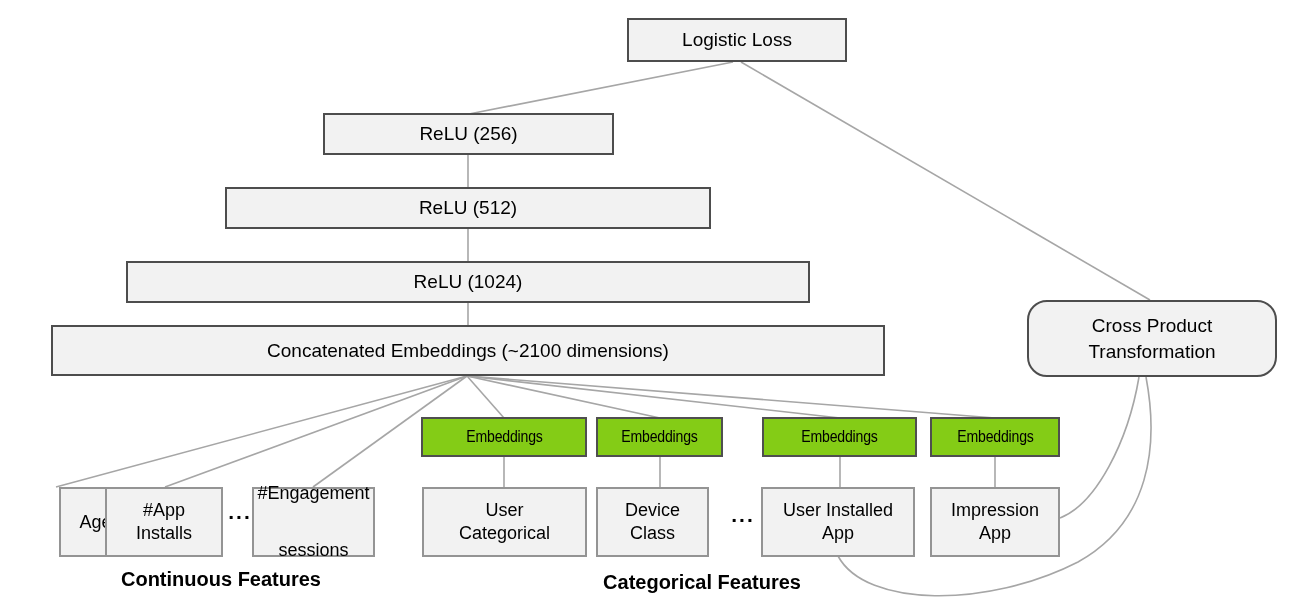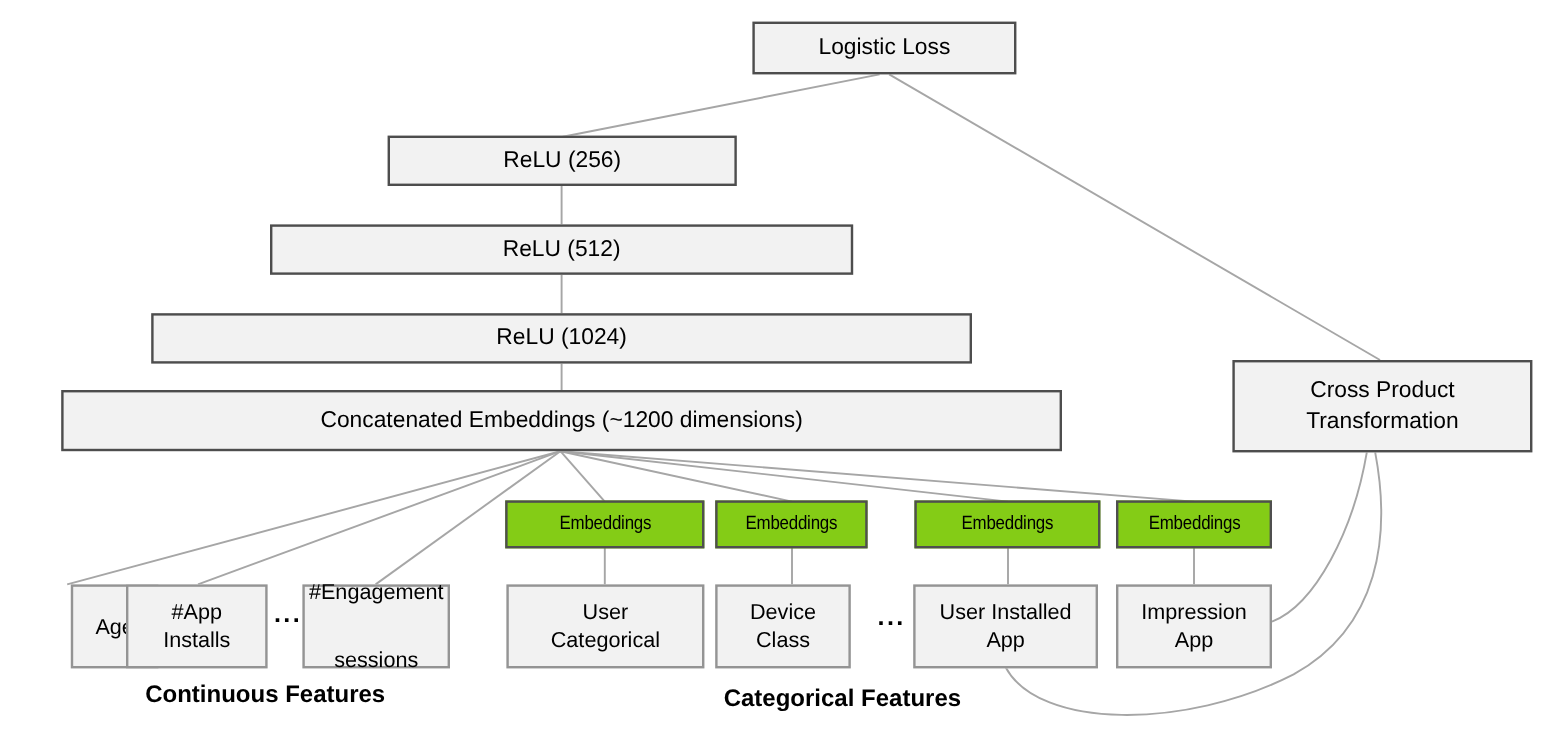--- a/index.html
+++ b/index.html
@@ -117,24 +117,24 @@
 
   <div class="box stack-box" style="left:225px; top:187px; width:486px; height:42px;">
     <span>ReLU (512)</span>
   </div>
 
   <div class="box stack-box" style="left:126px; top:261px; width:684px; height:42px;">
     <span>ReLU (1024)</span>
   </div>
 
   <div class="box stack-box" style="left:51px; top:325px; width:834px; height:51px;">
-    <span>Concatenated Embeddings (~1200 dimensions)</span>
+    <span>Concatenated Embeddings (~2100 dimensions)</span>
   </div>
 
-  <div class="box stack-box two-line" style="left:1027px; top:300px; width:250px; height:77px;">
+  <div class="box stack-box two-line" style="left:1027px; top:300px; width:250px; height:77px;border-radius:20px;">
     <span>Cross Product</span>
     <span>Transformation</span>
   </div>
 
   <div class="box emb-box" style="left:421px; top:417px; width:166px; height:40px;">
     <span class="condensed">Embeddings</span>
   </div>
   <div class="box emb-box" style="left:596px; top:417px; width:127px; height:40px;">
     <span class="condensed">Embeddings</span>
   </div>

